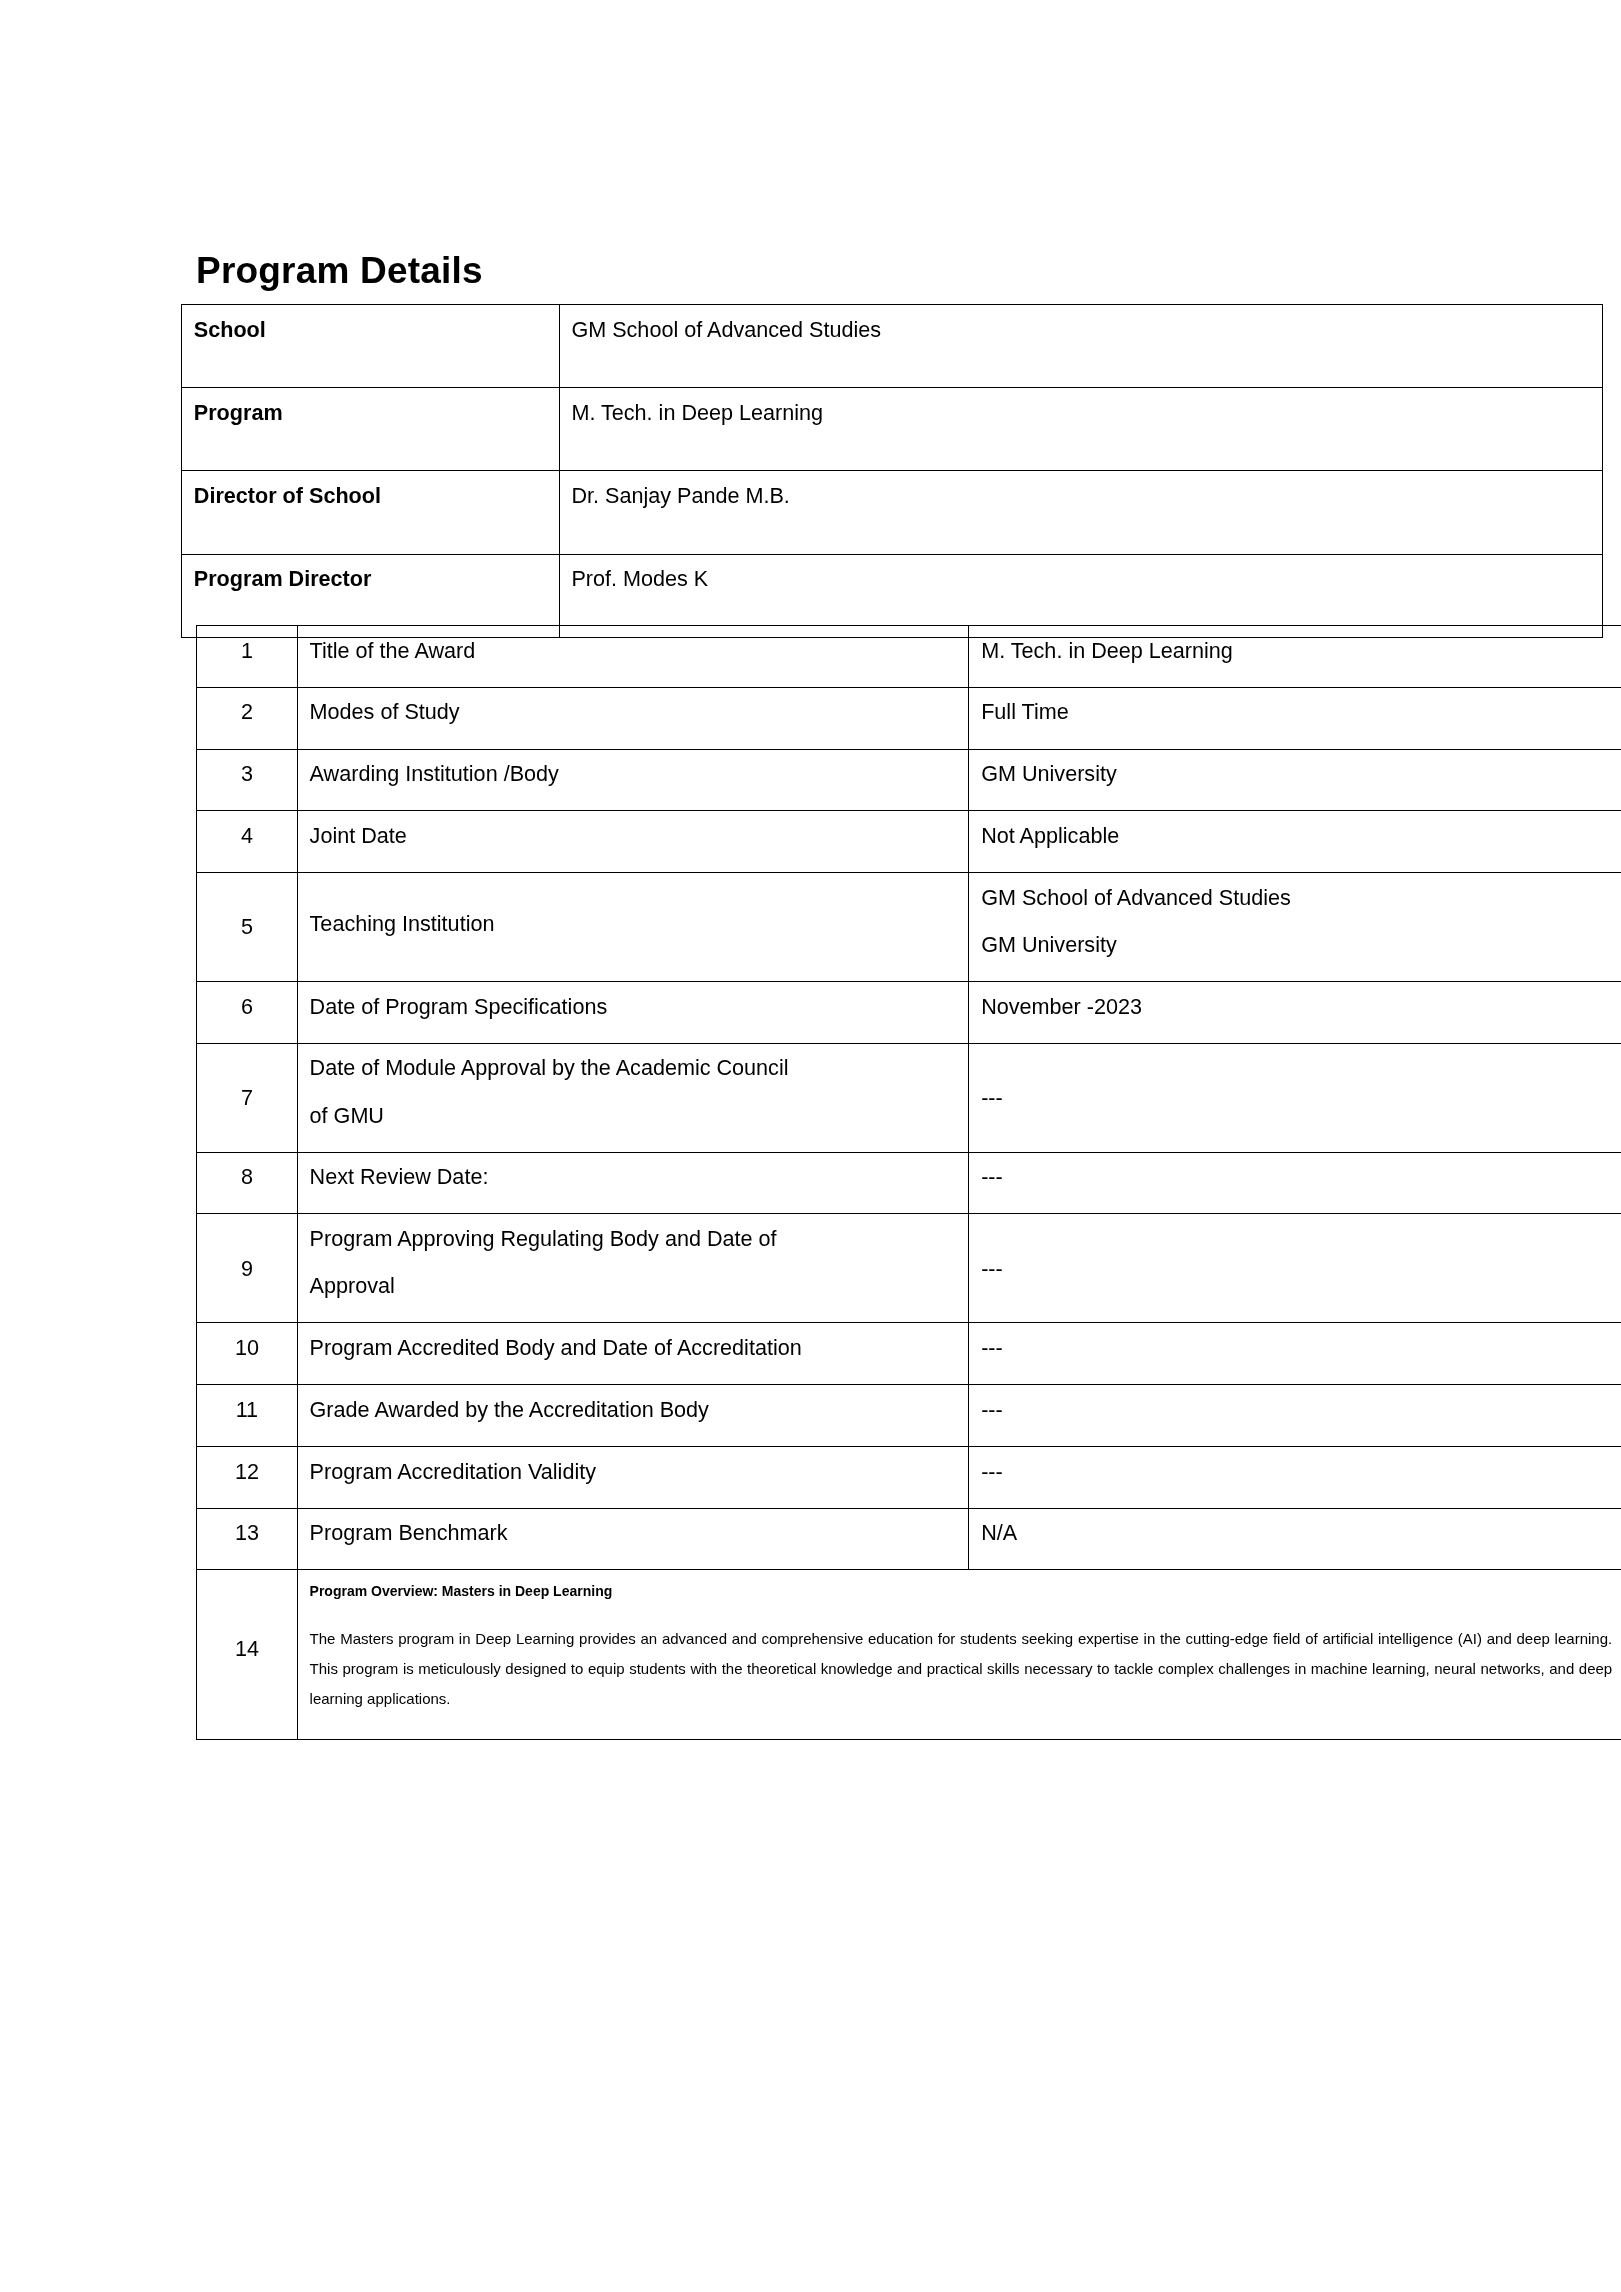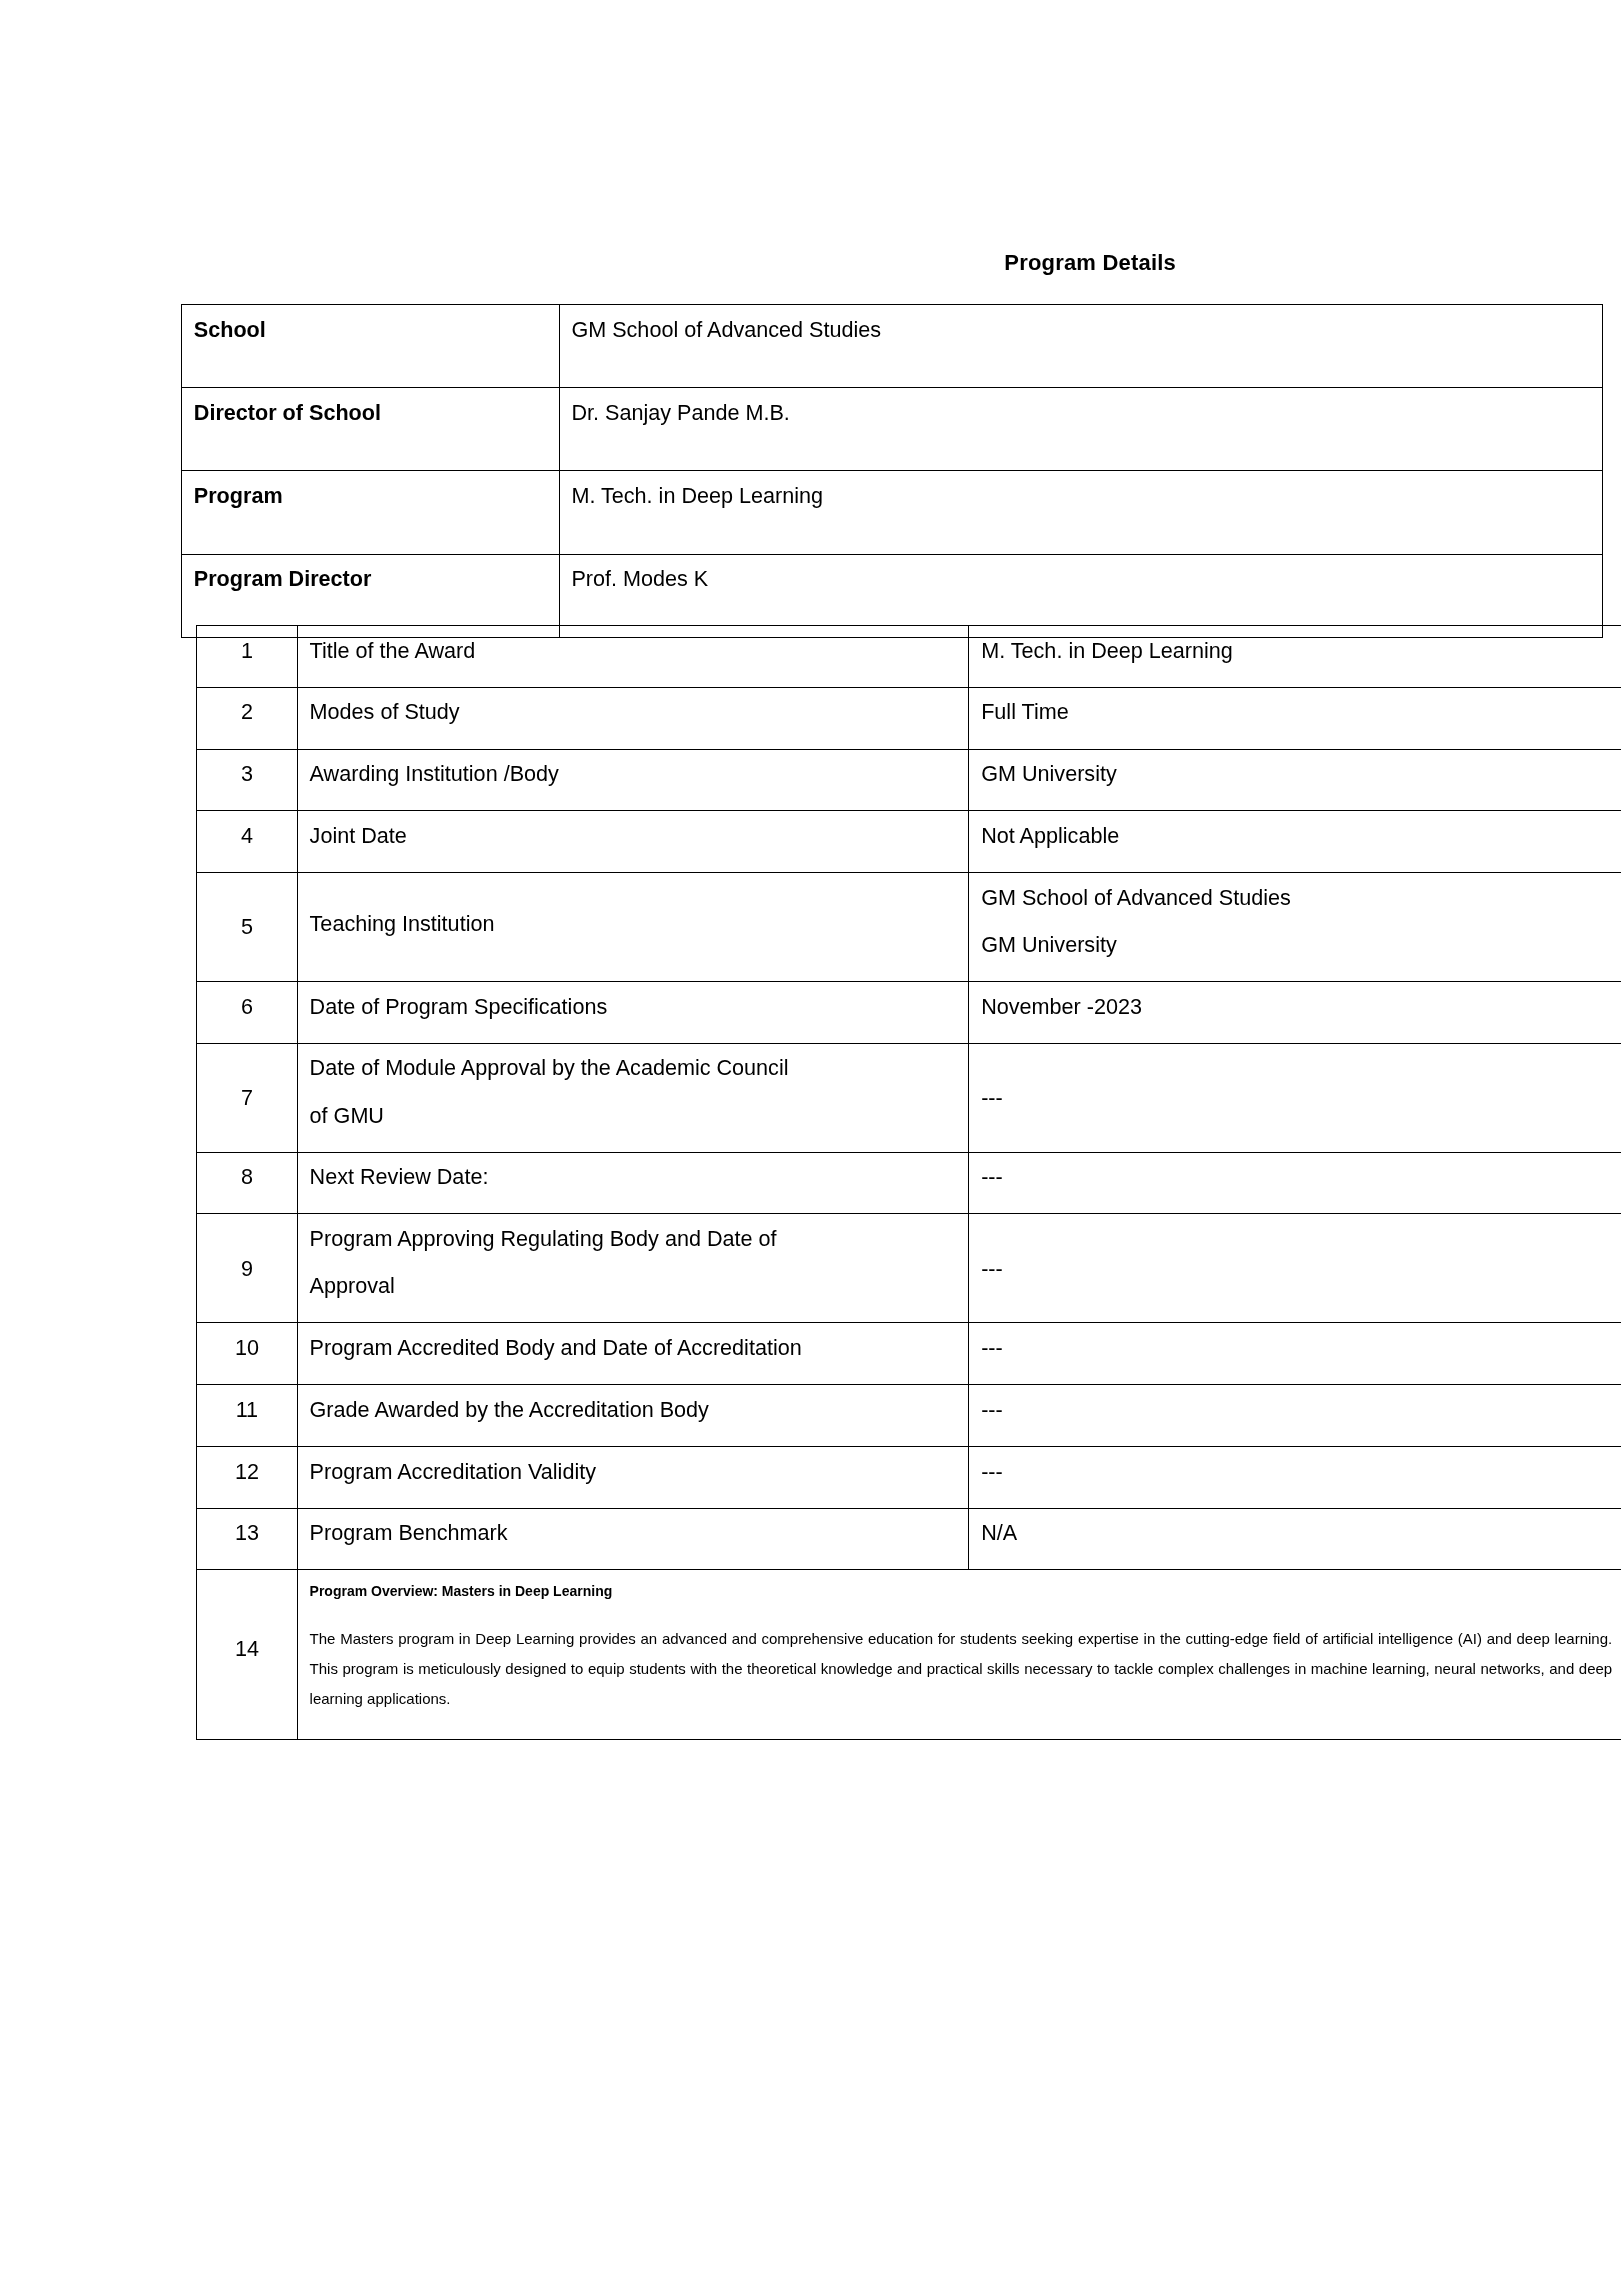--- a/index.html
+++ b/index.html
@@ -22,22 +22,22 @@
     padding: 0;
     background: #ffffff;
   }
 
   
   .doc-title {
     position: absolute;
     left: 196px;
     top: 250px;
     width: 980px;
-    text-align: right;
-    font-size: 22px;
+    text-align: left;
+    font-size: 37px;
     font-weight: bold;
     letter-spacing: 0.2px;
   }
 
   
   table.doc-table {
     position: absolute;
     border-collapse: collapse;
     table-layout: fixed;
   }
@@ -136,26 +136,26 @@
 
   <div class="doc-title">Program Details</div>
 
   <table class="doc-table" id="table-program-header">
     <tbody>
       <tr>
         <td class="c1 lbl">School</td>
         <td class="c2 val">GM School of Advanced Studies</td>
       </tr>
       <tr>
+        <td class="c1 lbl">Program</td>
+        <td class="c2 val">M. Tech. in Deep Learning</td>
+      </tr>
+      <tr>
         <td class="c1 lbl">Director of School</td>
         <td class="c2 val">Dr. Sanjay Pande M.B.</td>
-      </tr>
-      <tr>
-        <td class="c1 lbl">Program</td>
-        <td class="c2 val">M. Tech. in Deep Learning</td>
       </tr>
       <tr>
         <td class="c1 lbl">Program Director</td>
         <td class="c2 val">Prof. Modes K</td>
       </tr>
     </tbody>
   </table>
 
   <table class="doc-table" id="table-program-spec">
     <tbody>

